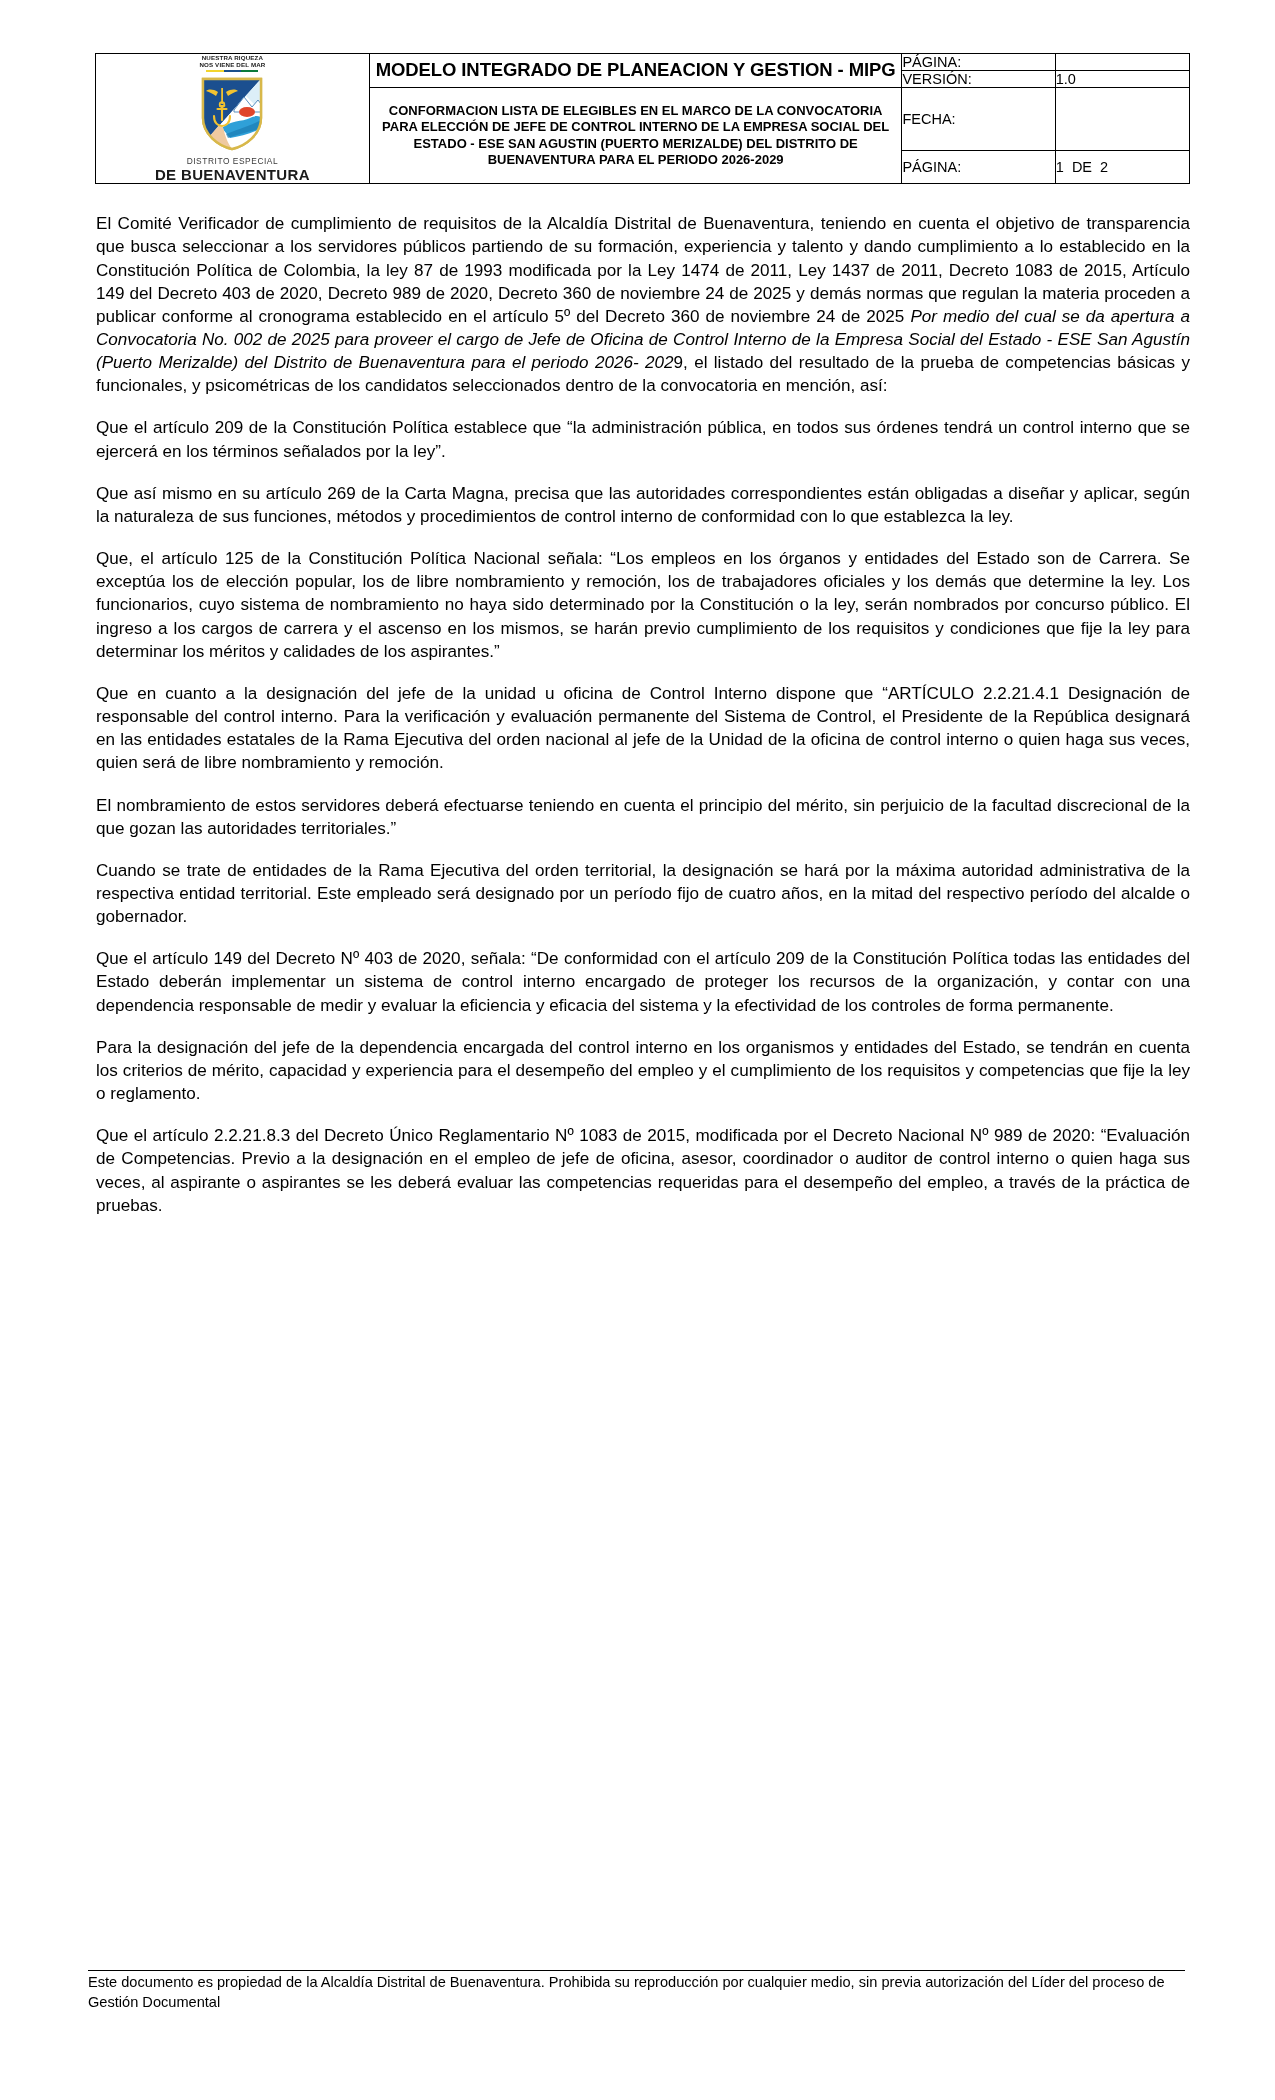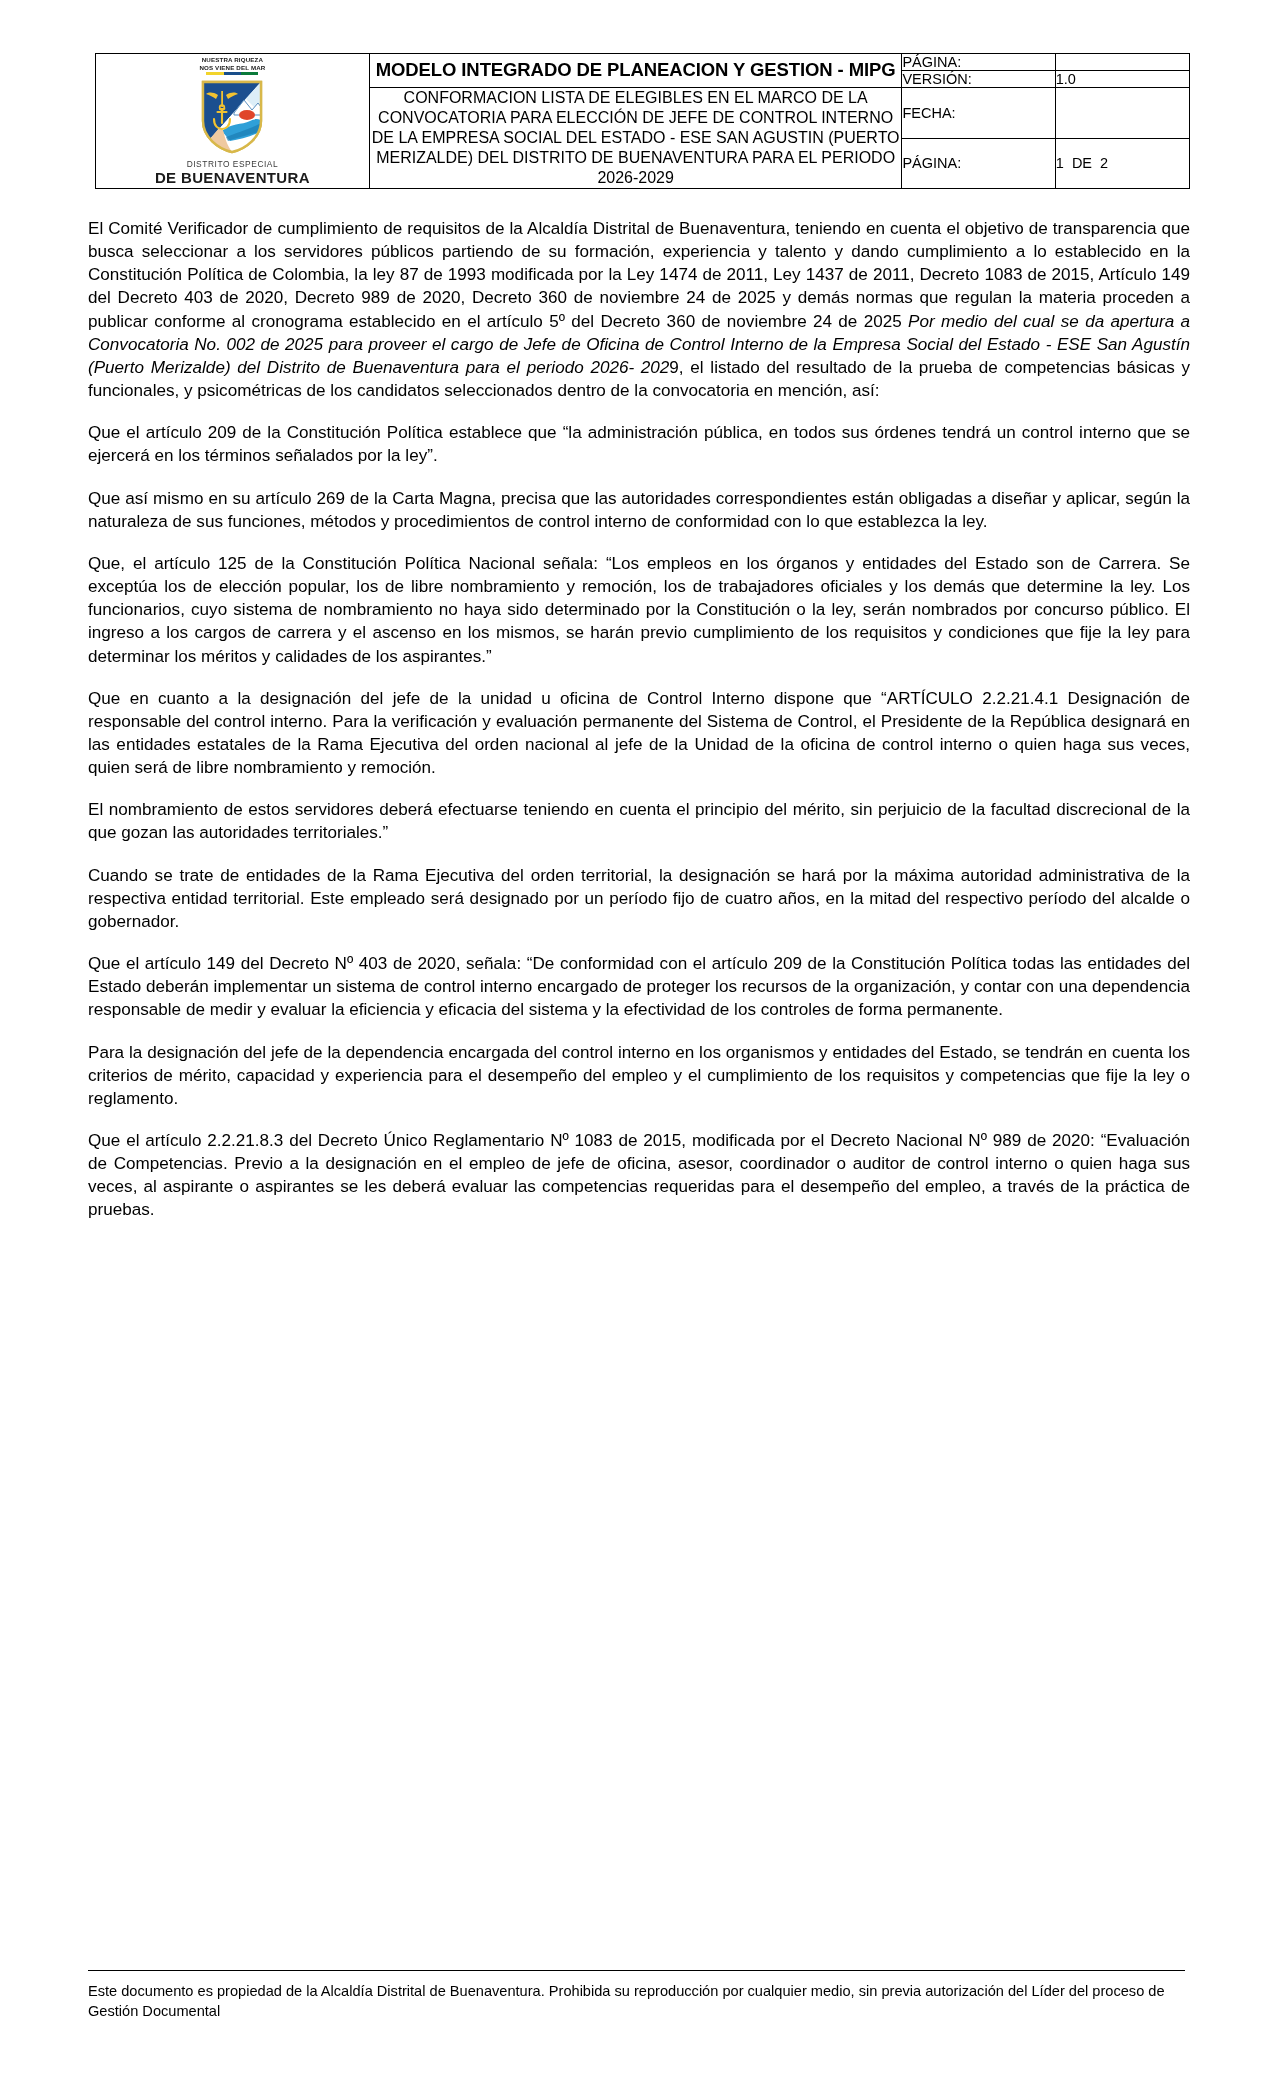--- a/index.html
+++ b/index.html
@@ -47,22 +47,22 @@
     text-align: center;
     font-weight: bold;
     font-size: 18.5px;
     line-height: 1.22;
     padding: 8px 6px;
     letter-spacing: -0.1px;
   }
   td.subtitle-cell {
     width: 388px;
     text-align: center;
-    font-weight: normal;
-    font-size: 16px;
+    font-weight: bold;
+    font-size: 13px;
     line-height: 1.25;
     padding: 7px 10px 8px 10px;
   }
   td.meta-label {
     width: 111px;
     font-size: 14.5px;
     padding: 7px 0 7px 11px;
     white-space: nowrap;
   }
   td.meta-value {
@@ -120,38 +120,38 @@
 
   
   .body-wrap {
     padding: 0 85px 0 88px;
     margin-top: 28px;
   }
   p.para {
     font-size: 17.1px;
     line-height: 1.355;
     text-align: justify;
-    margin: 0 0 19px 0;
+    margin: 0 0 19px 8px;
     text-justify: inter-word;
   }
   p.para:last-child { margin-bottom: 0; }
   .it { font-style: italic; }
 
   
   .footer-wrap {
     position: absolute;
     left: 0;
     top: 1970px;
     width: 1275px;
     box-sizing: border-box;
     padding: 0 90px 0 88px;
   }
   .footer-line {
     border-top: 1px solid #000000;
-    padding-top: 10px;
+    padding-top: 1px;
   }
   .footer-text {
     font-size: 14.6px;
     line-height: 1.38;
     text-align: left;
   }
 </style>
 </head>
 <body>
 

